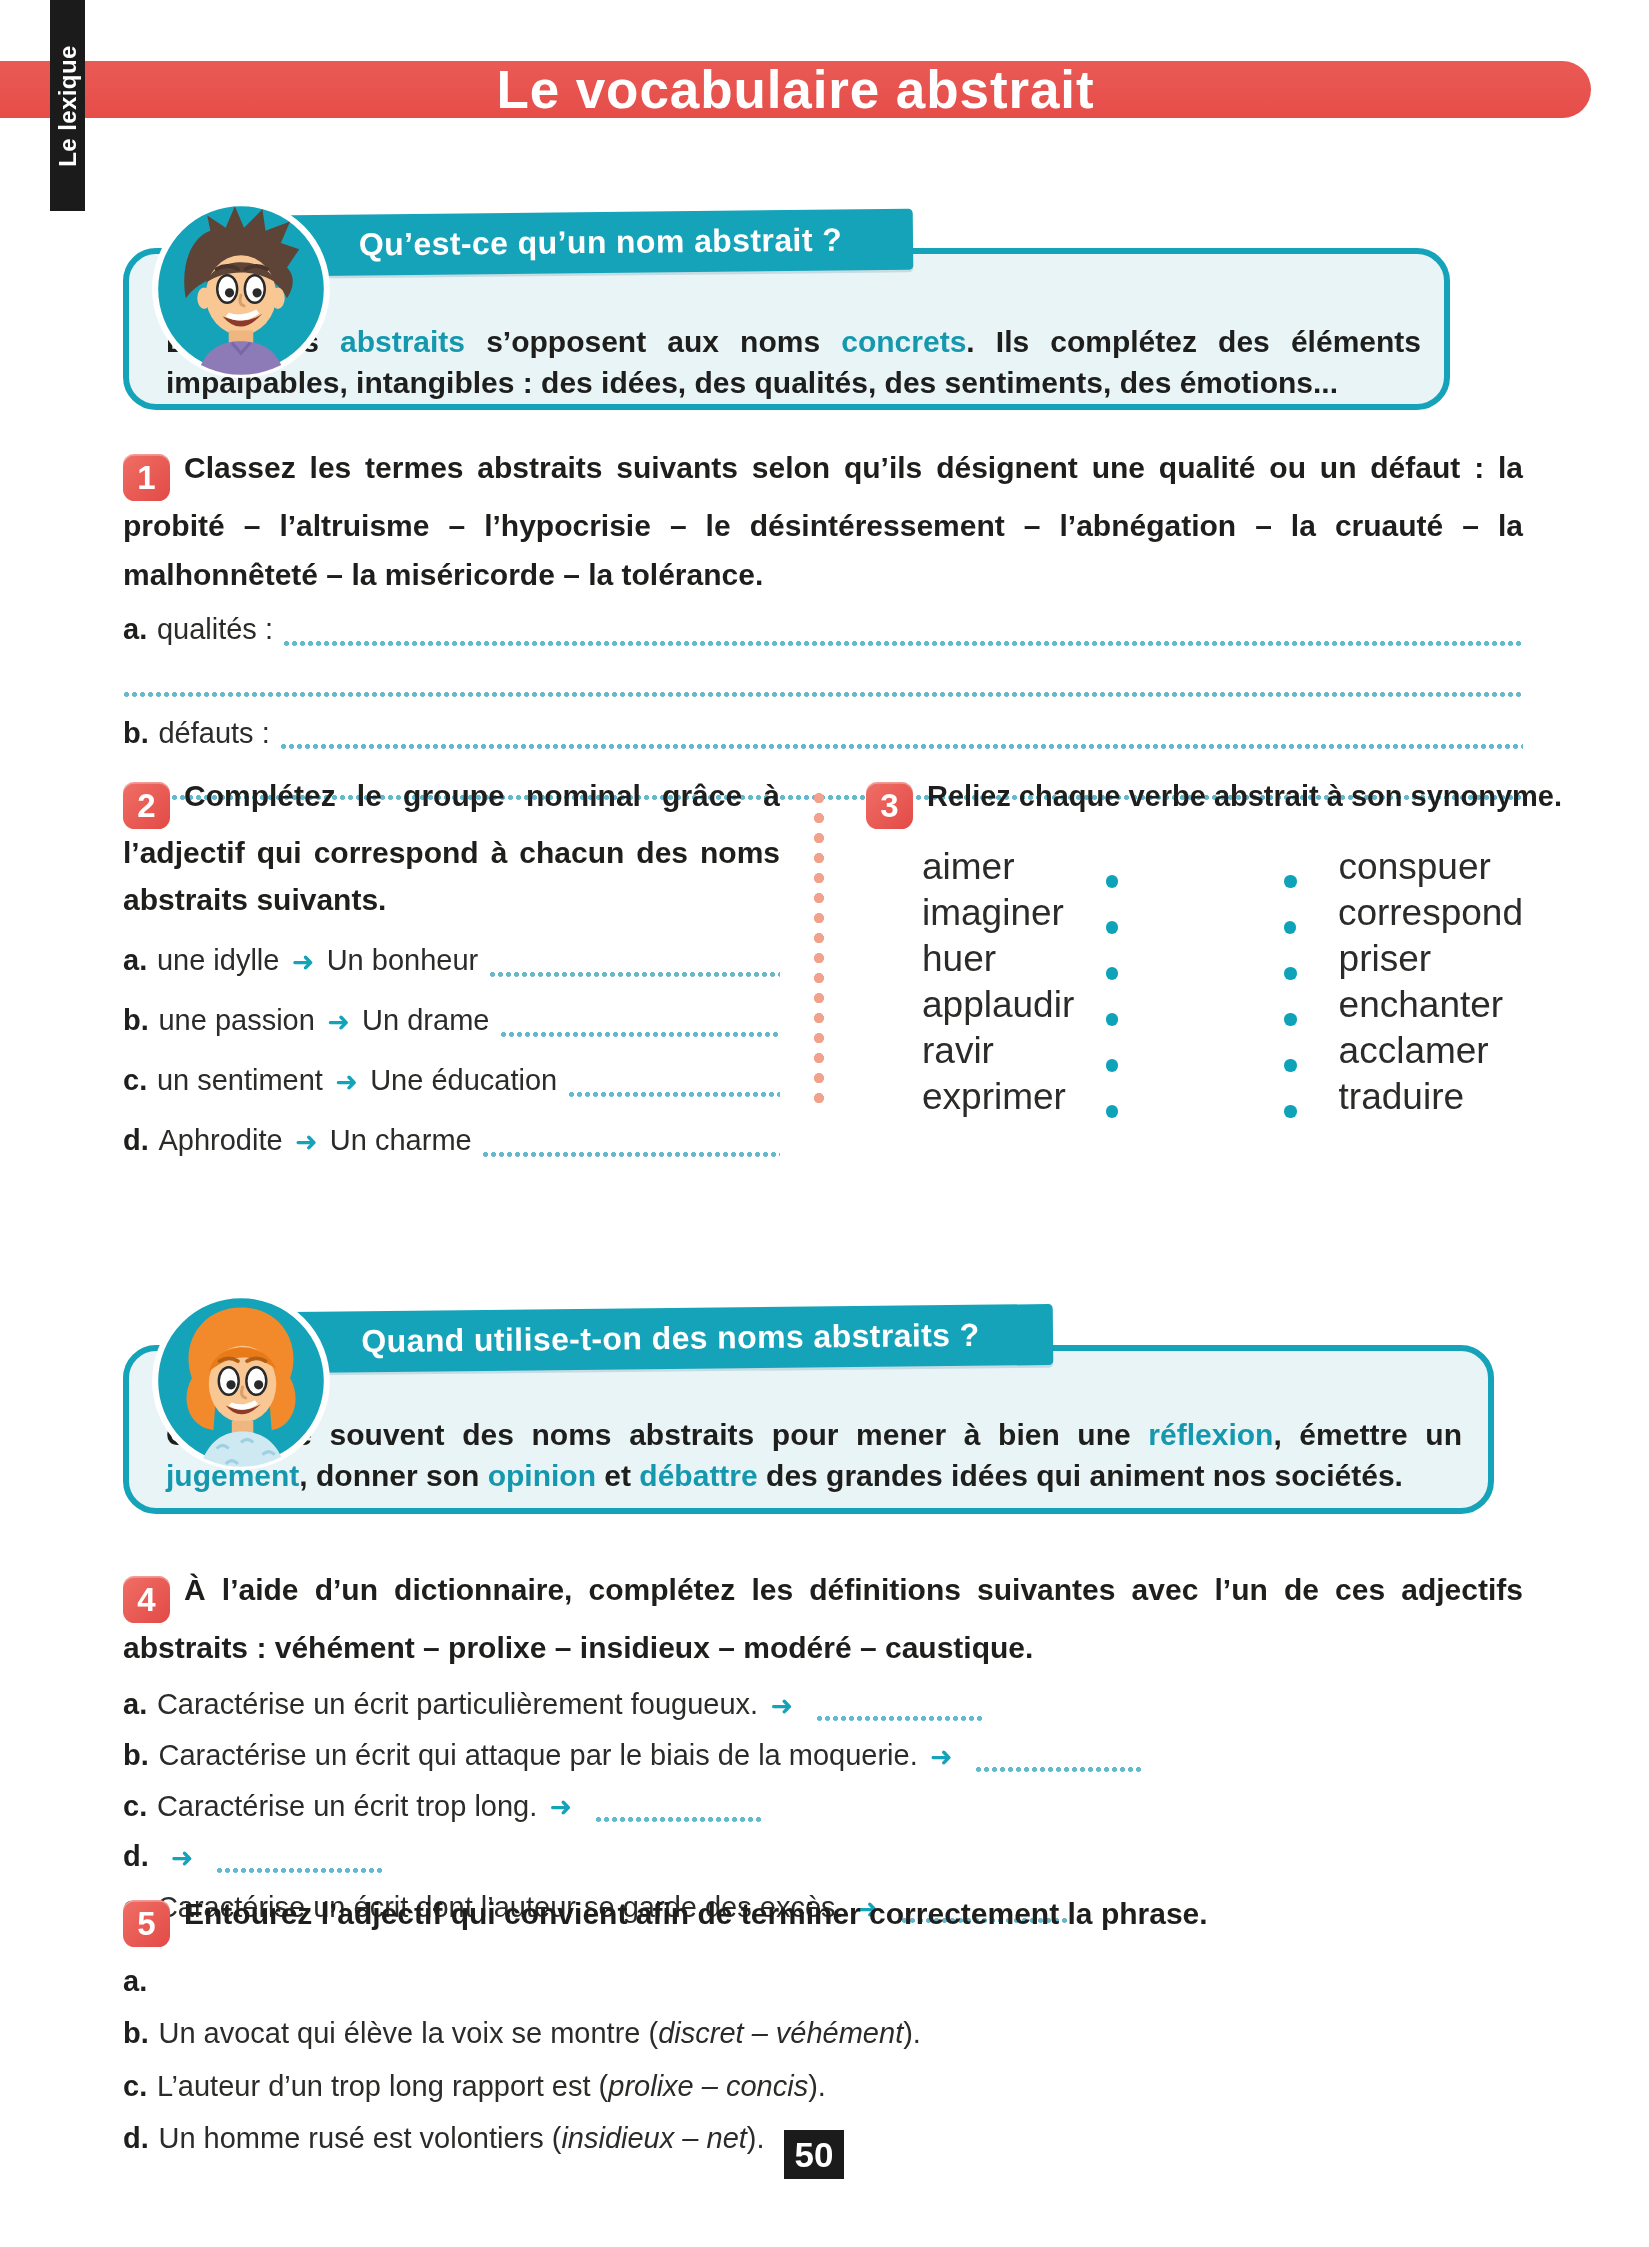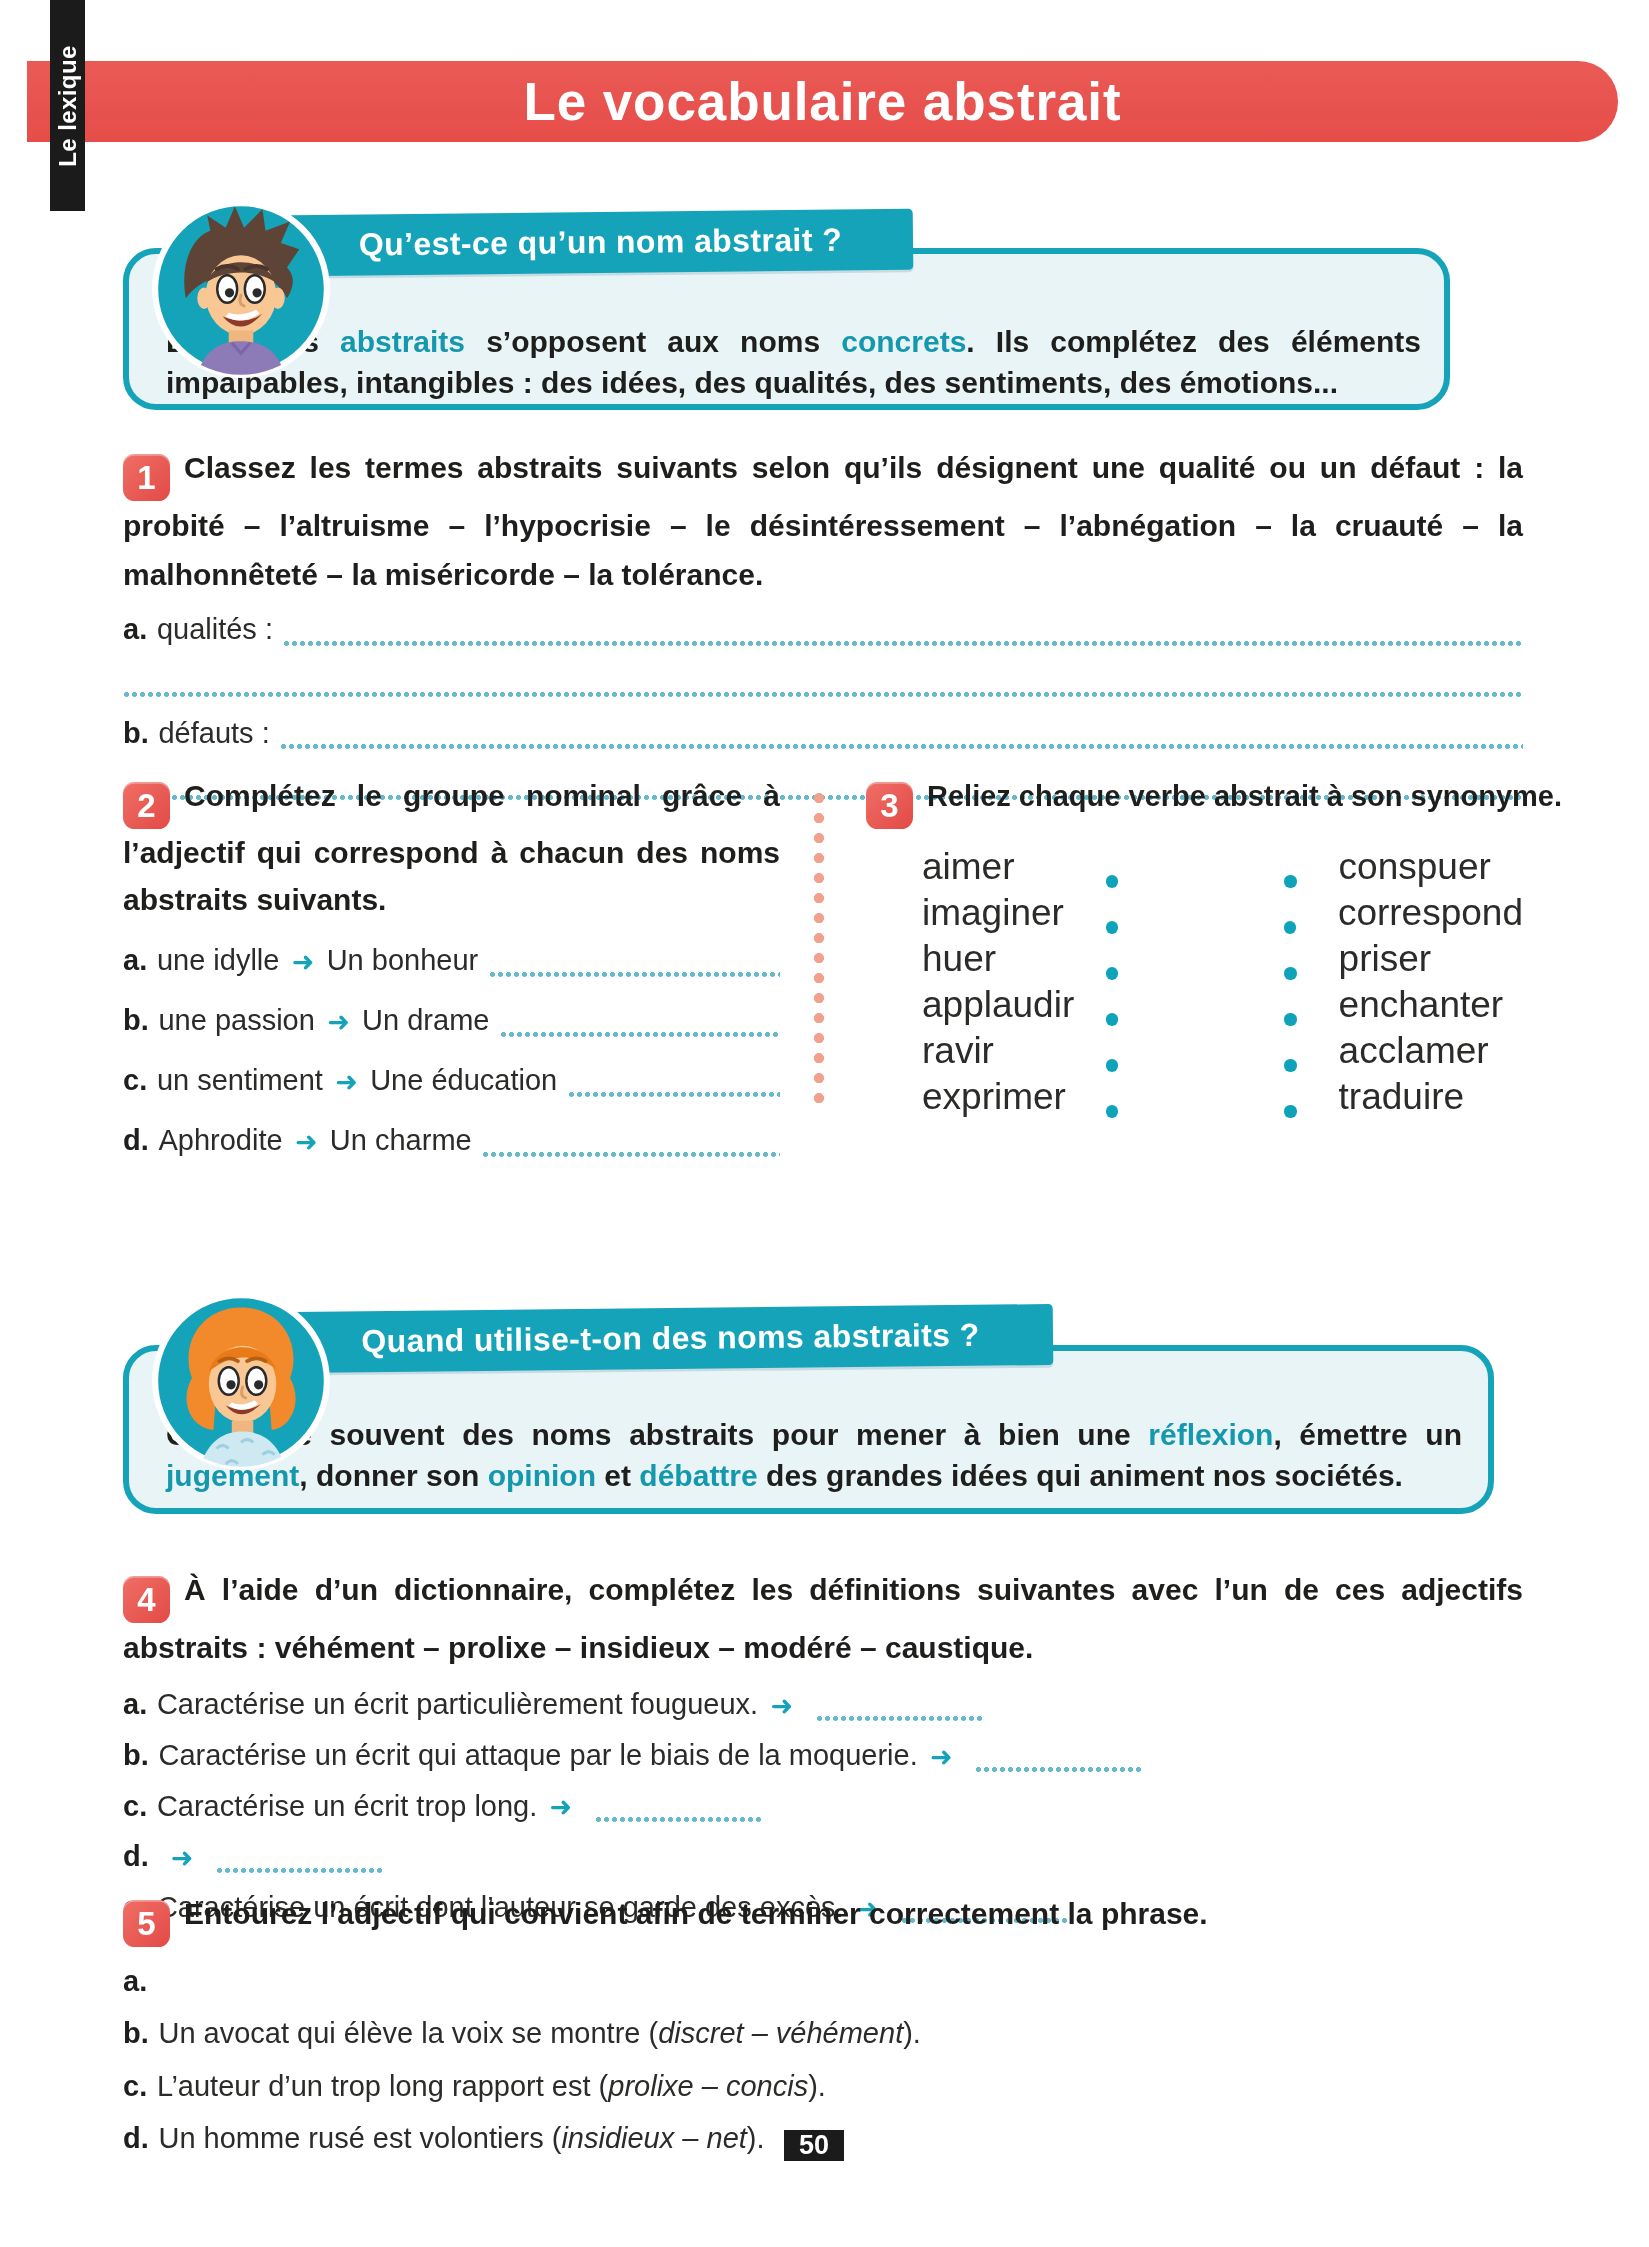--- a/index.html
+++ b/index.html
@@ -15,24 +15,24 @@
     background:#1b1b1b; z-index:5;
     display:flex; align-items:center; justify-content:center;
   }
   .side-tab span {
     transform:rotate(-90deg); white-space:nowrap;
     color:#fff; font-weight:bold; font-size:24px; letter-spacing:0.4px;
   }
 
   
   .title-banner {
-    position:absolute; left:0; top:61px; width:1591px; height:81px;
+    position:absolute; left:0; top:61px; width:1591px; height:57px;
     background:linear-gradient(180deg,#ea5a55,#e64d49);
     border-radius:0 40px 40px 0;
-    display:flex; align-items:center; justify-content:center; z-index:2;margin-left:27px;
+    display:flex; align-items:center; justify-content:center; z-index:2;
   }
   .title-banner h1 {
     color:#fff; font-size:53px; font-weight:bold; letter-spacing:0.9px;
   }
 
   
   .lesson-box {
     position:absolute; background:#e9f4f7; border:6.1px solid #15a3b9;
     border-radius:33px; z-index:1;
   }
@@ -98,22 +98,22 @@
     position:absolute; left:813px; top:792px; width:12.3px; height:321px;
     background-image:radial-gradient(circle at 6.1px 6.1px, #f2a18c 4.9px, rgba(0,0,0,0) 5.4px);
     background-size:12.3px 20px; background-repeat:repeat-y;
   }
 
   
   .opt { font-style:italic; }
 
   
   .page-number {
-    position:absolute; left:784px; top:2130px; width:60px; height:31px;
-    background:#1b1b1b; color:#fff; font-weight:bold; font-size:27px;
+    position:absolute; left:784px; top:2130px; width:60px; height:49px;
+    background:#1b1b1b; color:#fff; font-weight:bold; font-size:35px;
     display:flex; align-items:center; justify-content:center;text-align:right;
   }
 </style>
 </head>
 <body>
 
 <div class="page">
 
   <div class="side-tab">
     <span>Le lexique</span>

